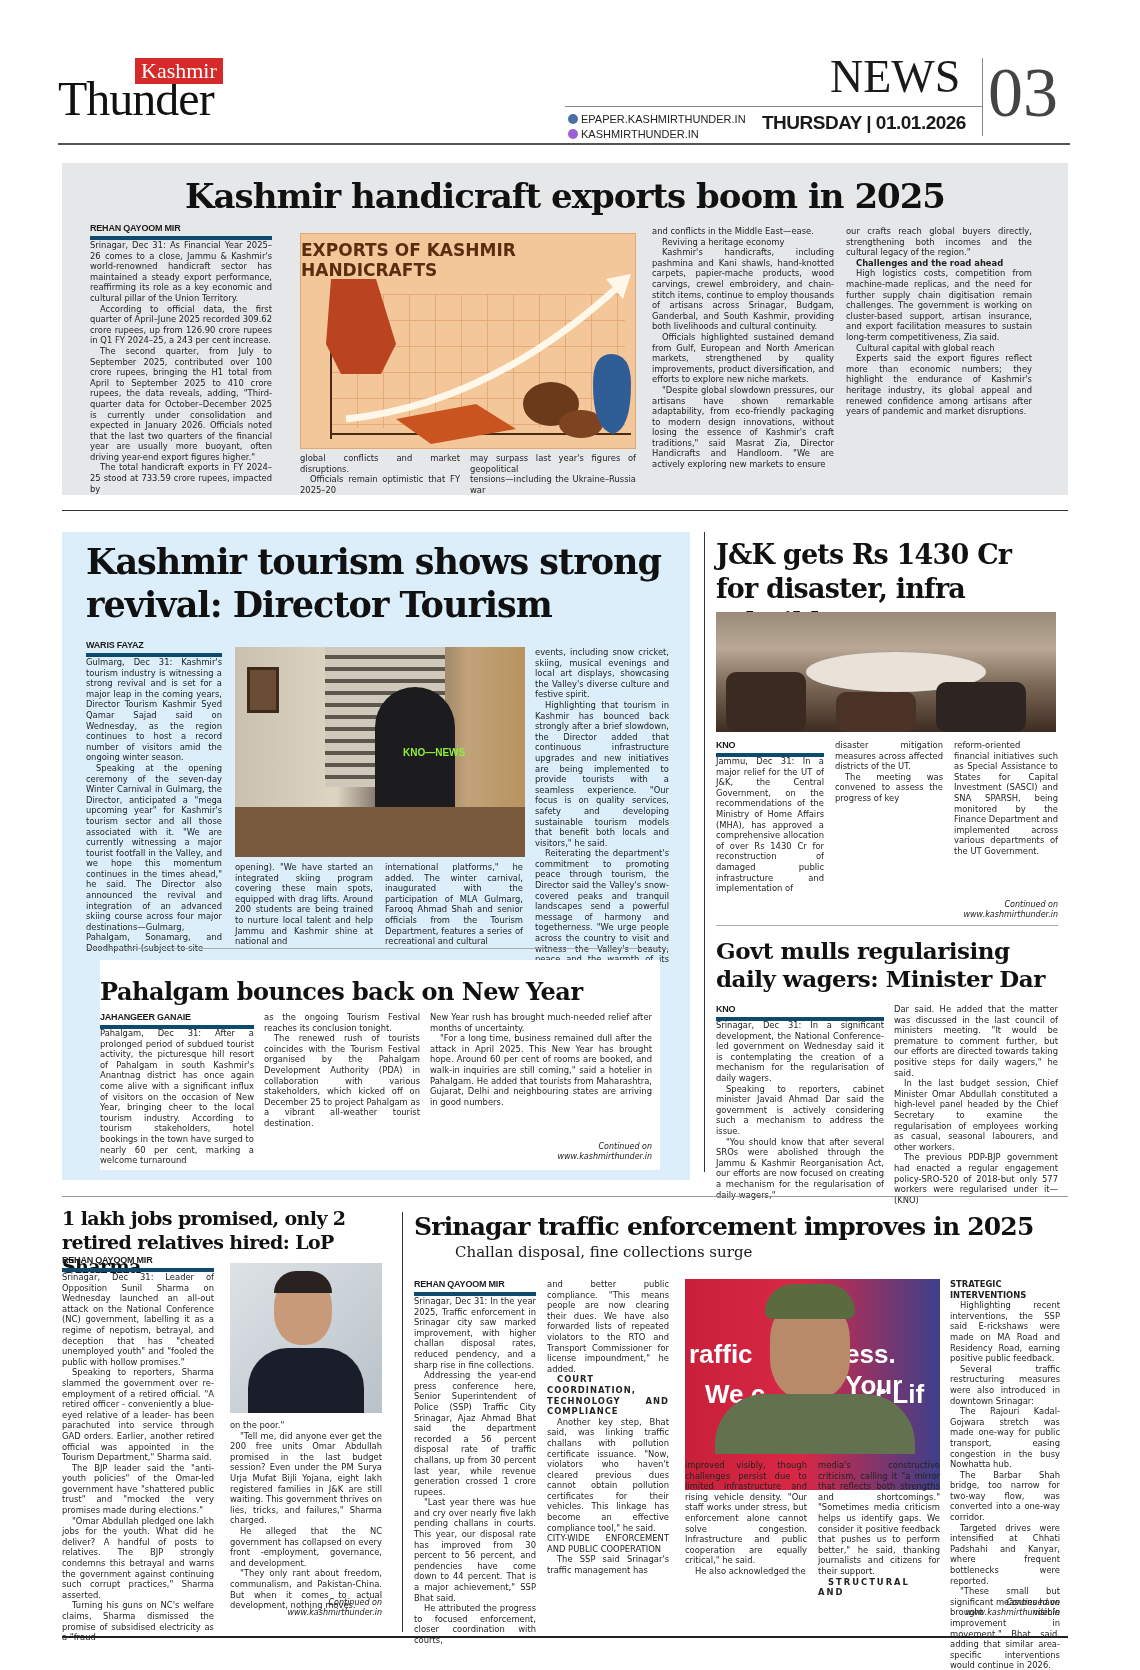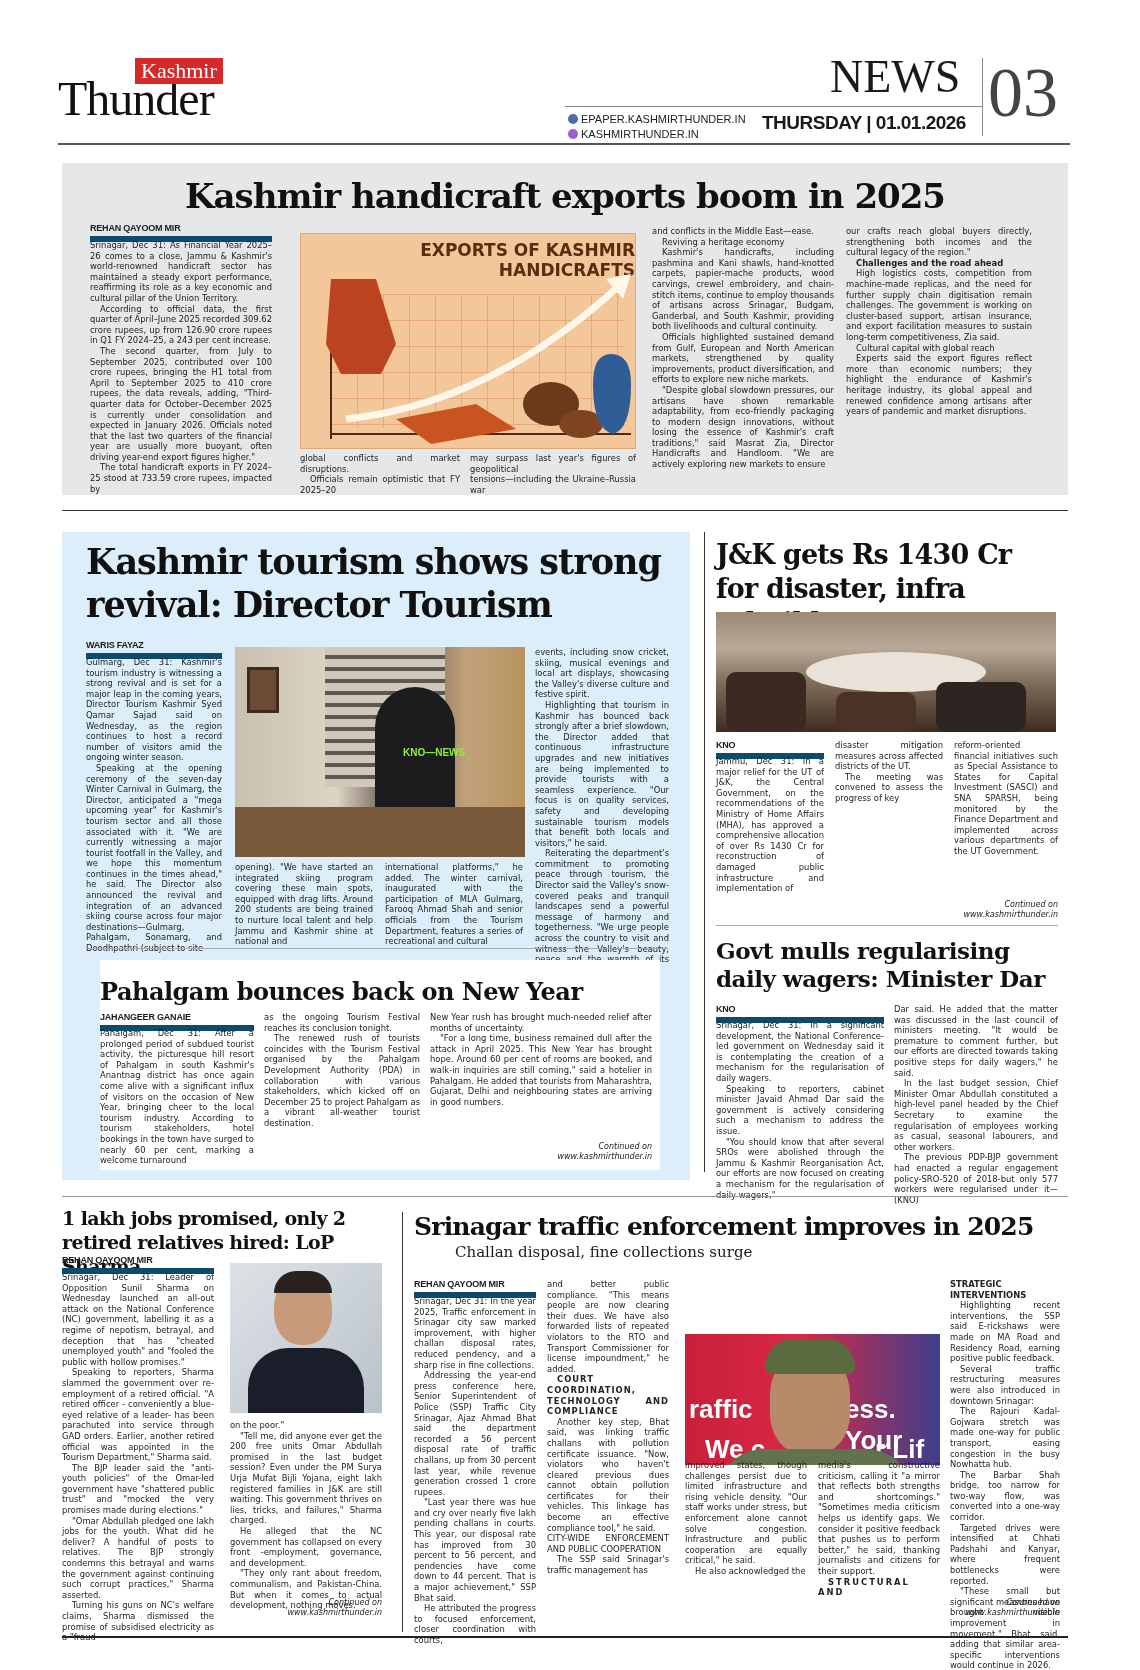--- a/index.html
+++ b/index.html
@@ -10,27 +10,27 @@
 .mast-news{left:830px;top:54px;font-family:"Liberation Serif",serif;font-size:46px;line-height:46px}
 .mast-num{left:988px;top:60px;font-family:"Liberation Serif",serif;font-size:70px;line-height:66px;color:#444}
 .mast-vline{left:982px;top:58px;width:1px;height:78px;background:#888}
 .mast-hline{left:565px;top:106px;width:417px;height:1px;background:#888}
 .mast-links{left:568px;top:112px;font-family:"Liberation Sans",sans-serif;font-size:11px;line-height:15px;color:#222}
 .mast-links .ic{display:inline-block;width:10px;height:10px;border-radius:50%;margin-right:3px;vertical-align:-1px}
 .mast-date{left:762px;top:112px;font-family:"Liberation Sans",sans-serif;font-size:19px;font-weight:bold;letter-spacing:-0.5px}
 .mast-rule{left:58px;top:143px;width:1012px;height:2px;background:#555}
 .sec1{left:62px;top:163px;width:1006px;height:332px;background:#e6e7e9}
 .h1{font-family:"DejaVu Serif",serif;font-weight:bold;color:#111;letter-spacing:-1px}
-.byline{font-family:"Liberation Sans",sans-serif;font-weight:bold;font-size:9px;border-bottom:6px solid #0c4a6e;padding-bottom:3px;letter-spacing:-0.2px}
+.byline{font-family:"Liberation Sans",sans-serif;font-weight:bold;font-size:9px;border-bottom:4px solid #0c4a6e;padding-bottom:3px;letter-spacing:-0.2px}
 .col{font-family:"DejaVu Sans",sans-serif;font-size:8.4px;line-height:10.6px;text-align:justify;color:#222}
 .col p{text-indent:10px}
 .col p.noind{text-indent:0}
 .col .sub{font-weight:bold;text-indent:10px}
 .infog{left:300px;top:233px;width:336px;height:216px;background:#f3c79a;border:1px solid #e0a776;overflow:hidden}
-.infog-title{position:absolute;left:0;top:6px;width:100%;text-align:right;font-family:"DejaVu Sans",sans-serif;font-weight:bold;font-size:17px;line-height:20px;color:#5a2d10}
+.infog-title{position:absolute;left:0;top:6px;width:100%;text-align:left;font-family:"DejaVu Sans",sans-serif;font-weight:bold;font-size:17px;line-height:20px;color:#5a2d10}
 .grid{position:absolute;left:30px;top:60px;right:10px;bottom:20px;background-image:linear-gradient(#e6a977 1px,transparent 1px),linear-gradient(90deg,#e6a977 1px,transparent 1px);background-size:26px 26px}
 .sec2{left:62px;top:532px;width:628px;height:648px;background:#dbeefa}
 .sec2-inner{left:100px;top:960px;width:560px;height:210px;background:#fff}
 .vline{width:1px;background:#333}
 .hrule{height:1px;background:#777}
 .photo{overflow:hidden}
 .cont{font-family:"DejaVu Sans",sans-serif;font-size:8px;font-style:italic;text-align:right;line-height:10px}
 </style>
 </head>
 <body>
@@ -208,31 +208,31 @@
   <p>"Last year there was hue and cry over nearly five lakh pending challans in courts. This year, our disposal rate has improved from 30 percent to 56 percent, and pendencies have come down to 44 percent. That is a major achievement," SSP Bhat said.</p>
   <p>He attributed the progress to focused enforcement, closer coordination with courts,</p>
 </div>
 <div class="abs col" style="left:547px;top:1279px;width:122px">
   <p class="noind">and better public compliance. "This means people are now clearing their dues. We have also forwarded lists of repeated violators to the RTO and Transport Commissioner for license impoundment," he added.</p>
   <p class="sub" style="letter-spacing:1px">COURT COORDINATION, TECHNOLOGY AND COMPLIANCE</p>
   <p>Another key step, Bhat said, was linking traffic challans with pollution certificate issuance. "Now, violators who haven't cleared previous dues cannot obtain pollution certificates for their vehicles. This linkage has become an effective compliance tool," he said.</p>
   <p class="noind">CITY-WIDE ENFORCEMENT AND PUBLIC COOPERATION</p>
   <p>The SSP said Srinagar's traffic management has</p>
 </div>
-<div class="abs photo" style="left:685px;top:1334px;width:255px;height:131px;background:linear-gradient(90deg,#c8203a 0%,#d92846 45%,#3d3f8a 100%)">
+<div class="abs photo" style="left:685px;top:1279px;width:255px;height:211px;background:linear-gradient(90deg,#c8203a 0%,#d92846 45%,#3d3f8a 100%)">
   <div style="position:absolute;left:4px;top:60px;font-family:'Liberation Sans',sans-serif;font-weight:bold;font-size:26px;color:#fff">raffic</div>
   <div style="position:absolute;left:160px;top:60px;font-family:'Liberation Sans',sans-serif;font-weight:bold;font-size:26px;color:#fff">ess. Your</div>
   <div style="position:absolute;left:20px;top:100px;font-family:'Liberation Sans',sans-serif;font-weight:bold;font-size:26px;color:#fff">We c</div>
   <div style="position:absolute;left:190px;top:100px;font-family:'Liberation Sans',sans-serif;font-weight:bold;font-size:26px;color:#fff">r Lif</div>
   <div style="position:absolute;left:85px;top:20px;width:80px;height:100px;border-radius:40%;background:#b88a6a"></div>
   <div style="position:absolute;left:80px;top:5px;width:90px;height:35px;border-radius:40px 40px 10px 10px;background:#5b6b3f"></div>
   <div style="position:absolute;left:30px;top:115px;width:200px;height:60px;border-radius:50px 50px 0 0;background:#63724e"></div>
 </div>
 <div class="abs col" style="left:685px;top:1460px;width:122px">
-  <p class="noind">improved states, though challenges persist due to limited infrastructure and rising vehicle density. "Our staff works under stress, but enforcement alone cannot solve congestion. Infrastructure and public cooperation are equally critical," he said.</p>
+  <p class="noind">improved visibly, though challenges persist due to limited infrastructure and rising vehicle density. "Our staff works under stress, but enforcement alone cannot solve congestion. Infrastructure and public cooperation are equally critical," he said.</p>
   <p>He also acknowledged the</p>
 </div>
 <div class="abs col" style="left:818px;top:1460px;width:122px">
   <p class="noind">media's constructive criticism, calling it "a mirror that reflects both strengths and shortcomings." "Sometimes media criticism helps us identify gaps. We consider it positive feedback that pushes us to perform better," he said, thanking journalists and citizens for their support.</p>
   <p class="sub" style="letter-spacing:2px">STRUCTURAL AND</p>
 </div>
 <div class="abs col" style="left:950px;top:1279px;width:110px">
   <p class="noind" style="font-weight:bold">STRATEGIC INTERVENTIONS</p>
   <p>Highlighting recent interventions, the SSP said E-rickshaws were made on MA Road and Residency Road, earning positive public feedback.</p>
   <p>Several traffic restructuring measures were also introduced in downtown Srinagar:</p>

